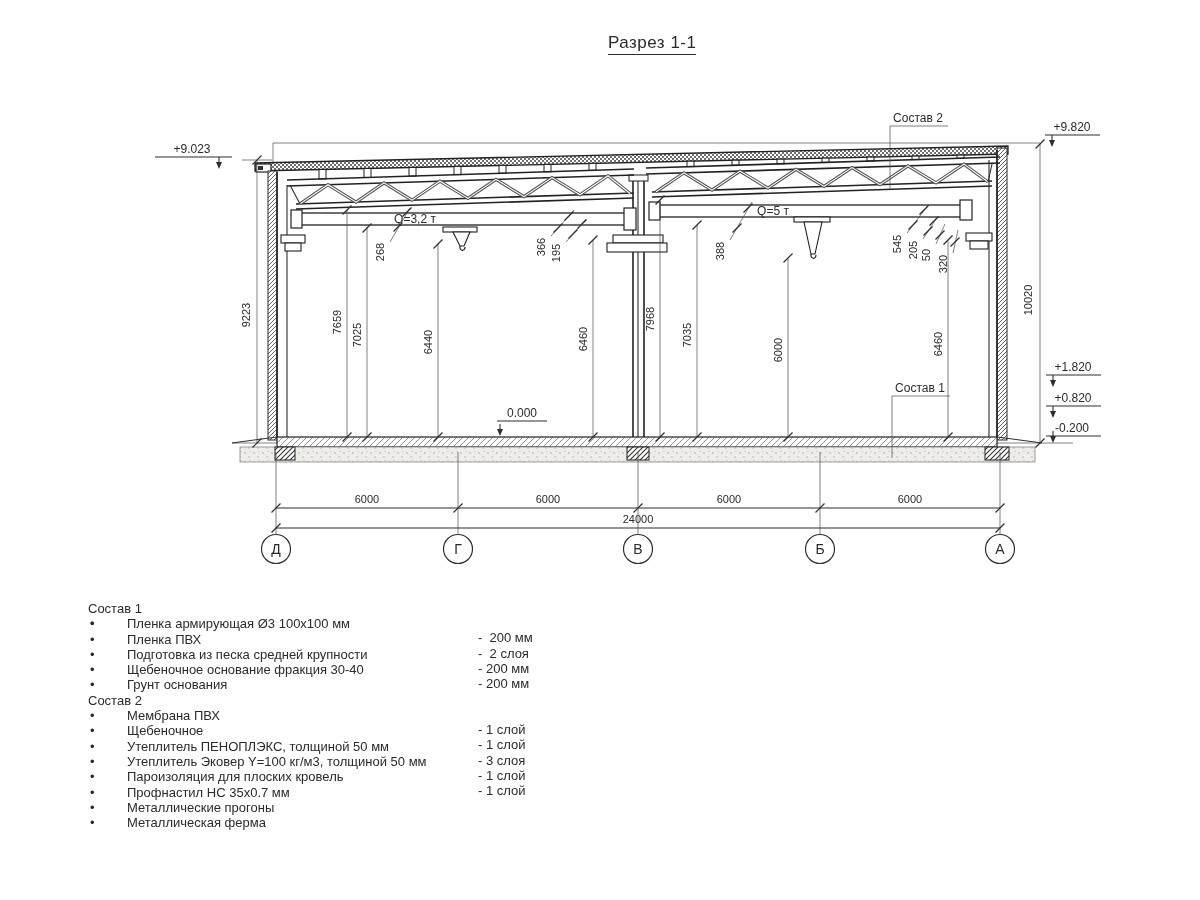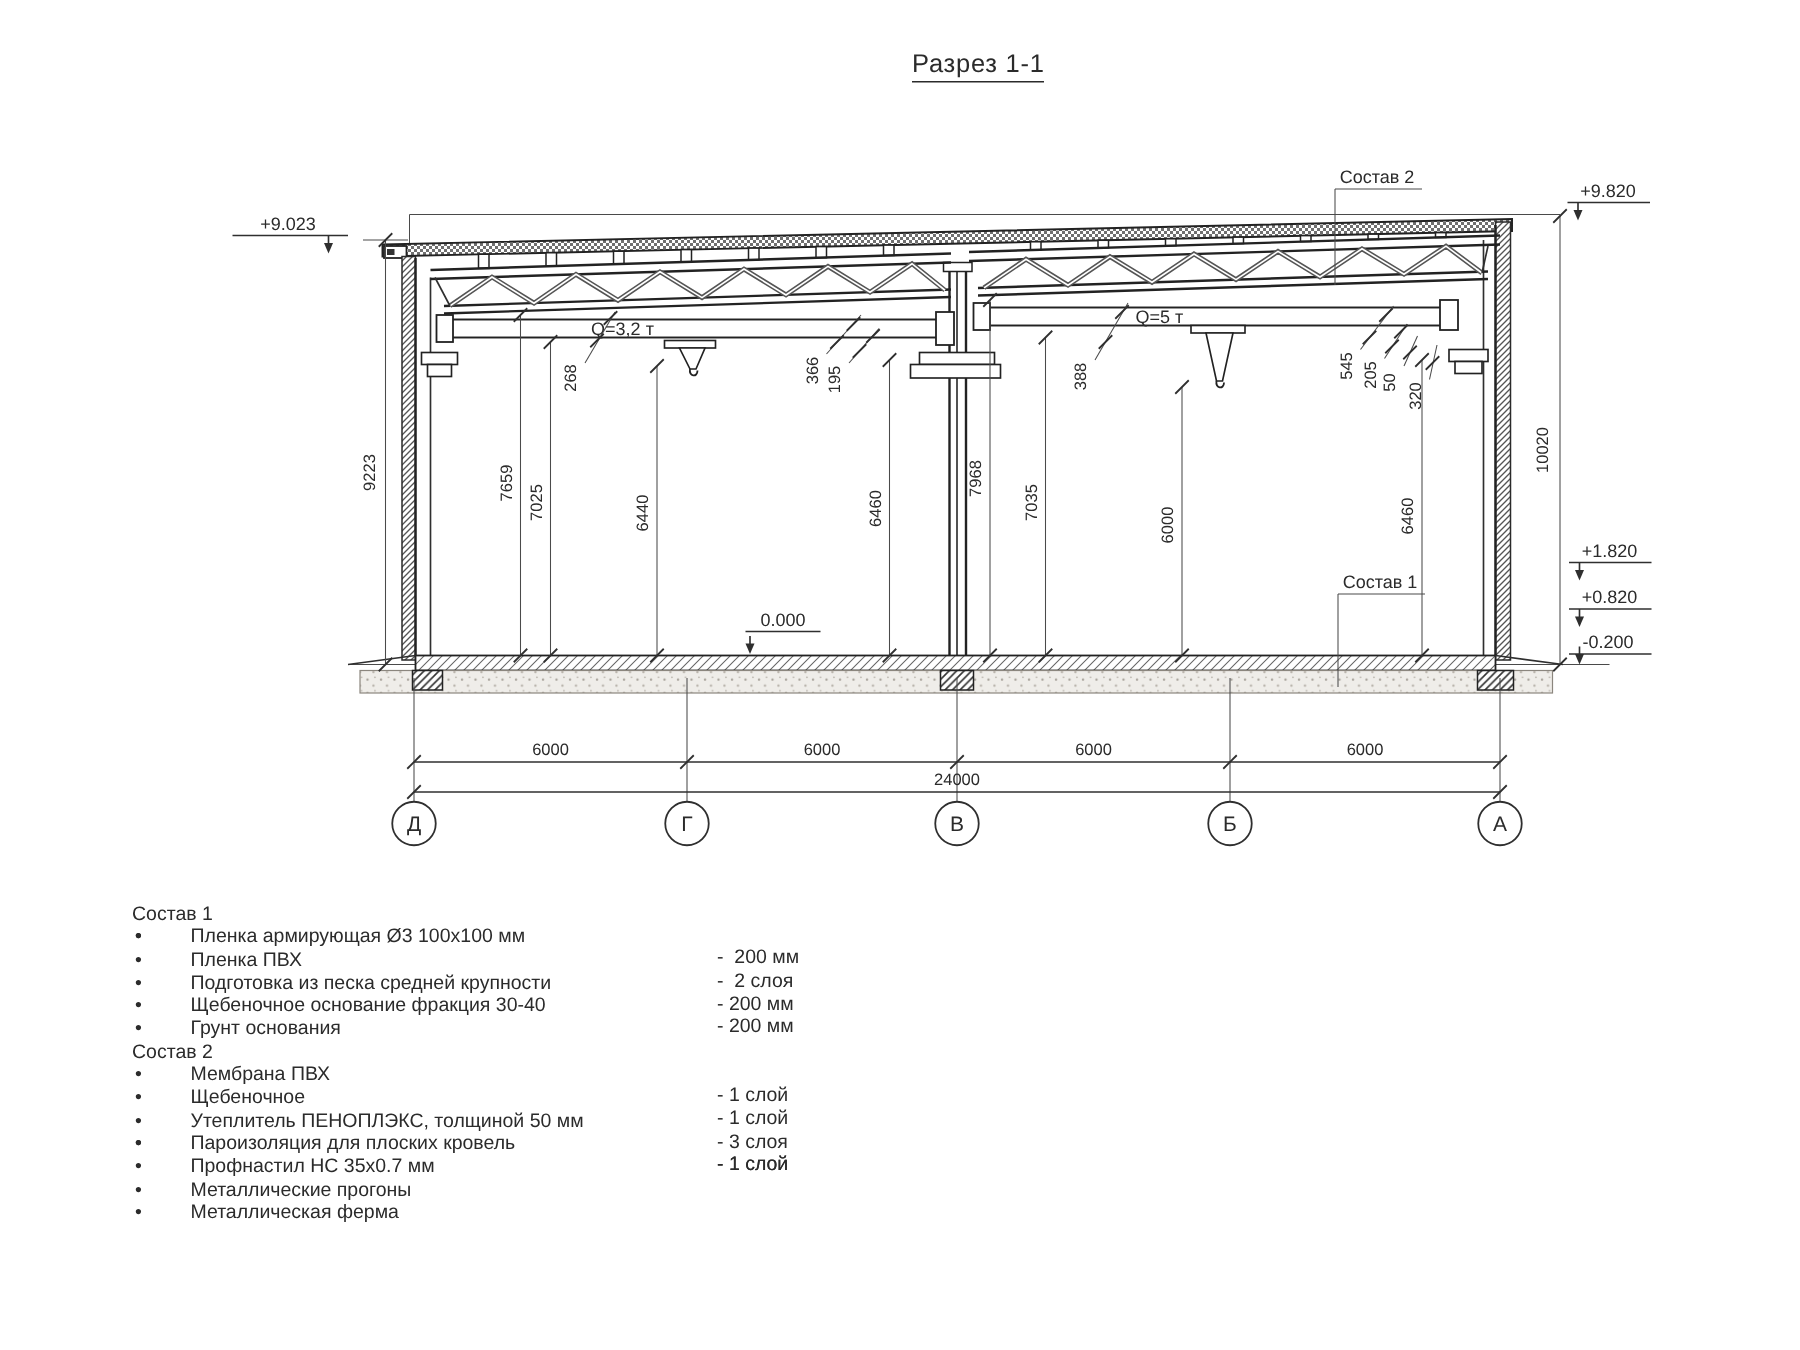--- a/index.html
+++ b/index.html
@@ -320,20 +320,20 @@
   <div class="nrow"><span class="blt">•</span><span class="val">-  200 мм</span></div>
   <div class="nrow"><span class="blt">•</span><span>Пленка армирующая Ø3 100х100 мм</span><span class="val"></span></div>
   <div class="nrow"><span class="blt">•</span><span>Пленка ПВХ</span><span class="val">-  2 слоя</span></div>
   <div class="nrow"><span class="blt">•</span><span>Подготовка из песка средней крупности</span><span class="val">- 200 мм</span></div>
   <div class="nrow"><span class="blt">•</span><span>Щебеночное основание фракция 30-40</span><span class="val">- 200 мм</span></div>
   <div class="nrow"><span class="blt">•</span><span>Грунт основания</span><span class="val"></span></div>
   <div class="ngroup-title">Состав 2</div>
   <div class="nrow"><span class="blt">•</span><span>Мембрана ПВХ</span><span class="val">- 1 слой</span></div>
   <div class="nrow"><span class="blt">•</span><span>Щебеночное</span><span class="val">- 1 слой</span></div>
   <div class="nrow"><span class="blt">•</span><span>Утеплитель ПЕНОПЛЭКС, толщиной 50 мм</span><span class="val">- 3 слоя</span></div>
-  <div class="nrow"><span class="blt">•</span><span class="val">- 1 слой</span></div>
+  <div class="nrow"><span class="blt">•</span><span>Утеплитель Эковер Y=100 кг/м3, толщиной 50 мм</span><span class="val">- 1 слой</span></div>
   <div class="nrow"><span class="blt">•</span><span>Пароизоляция для плоских кровель</span><span class="val">- 1 слой</span></div>
   <div class="nrow"><span class="blt">•</span><span>Профнастил НС 35х0.7 мм</span><span class="val"></span></div>
   <div class="nrow"><span class="blt">•</span><span>Металлические прогоны</span><span class="val"></span></div>
   <div class="nrow"><span class="blt">•</span><span>Металлическая ферма</span><span class="val"></span></div>
 </div>
 
 </div>
 
 </body></html>

